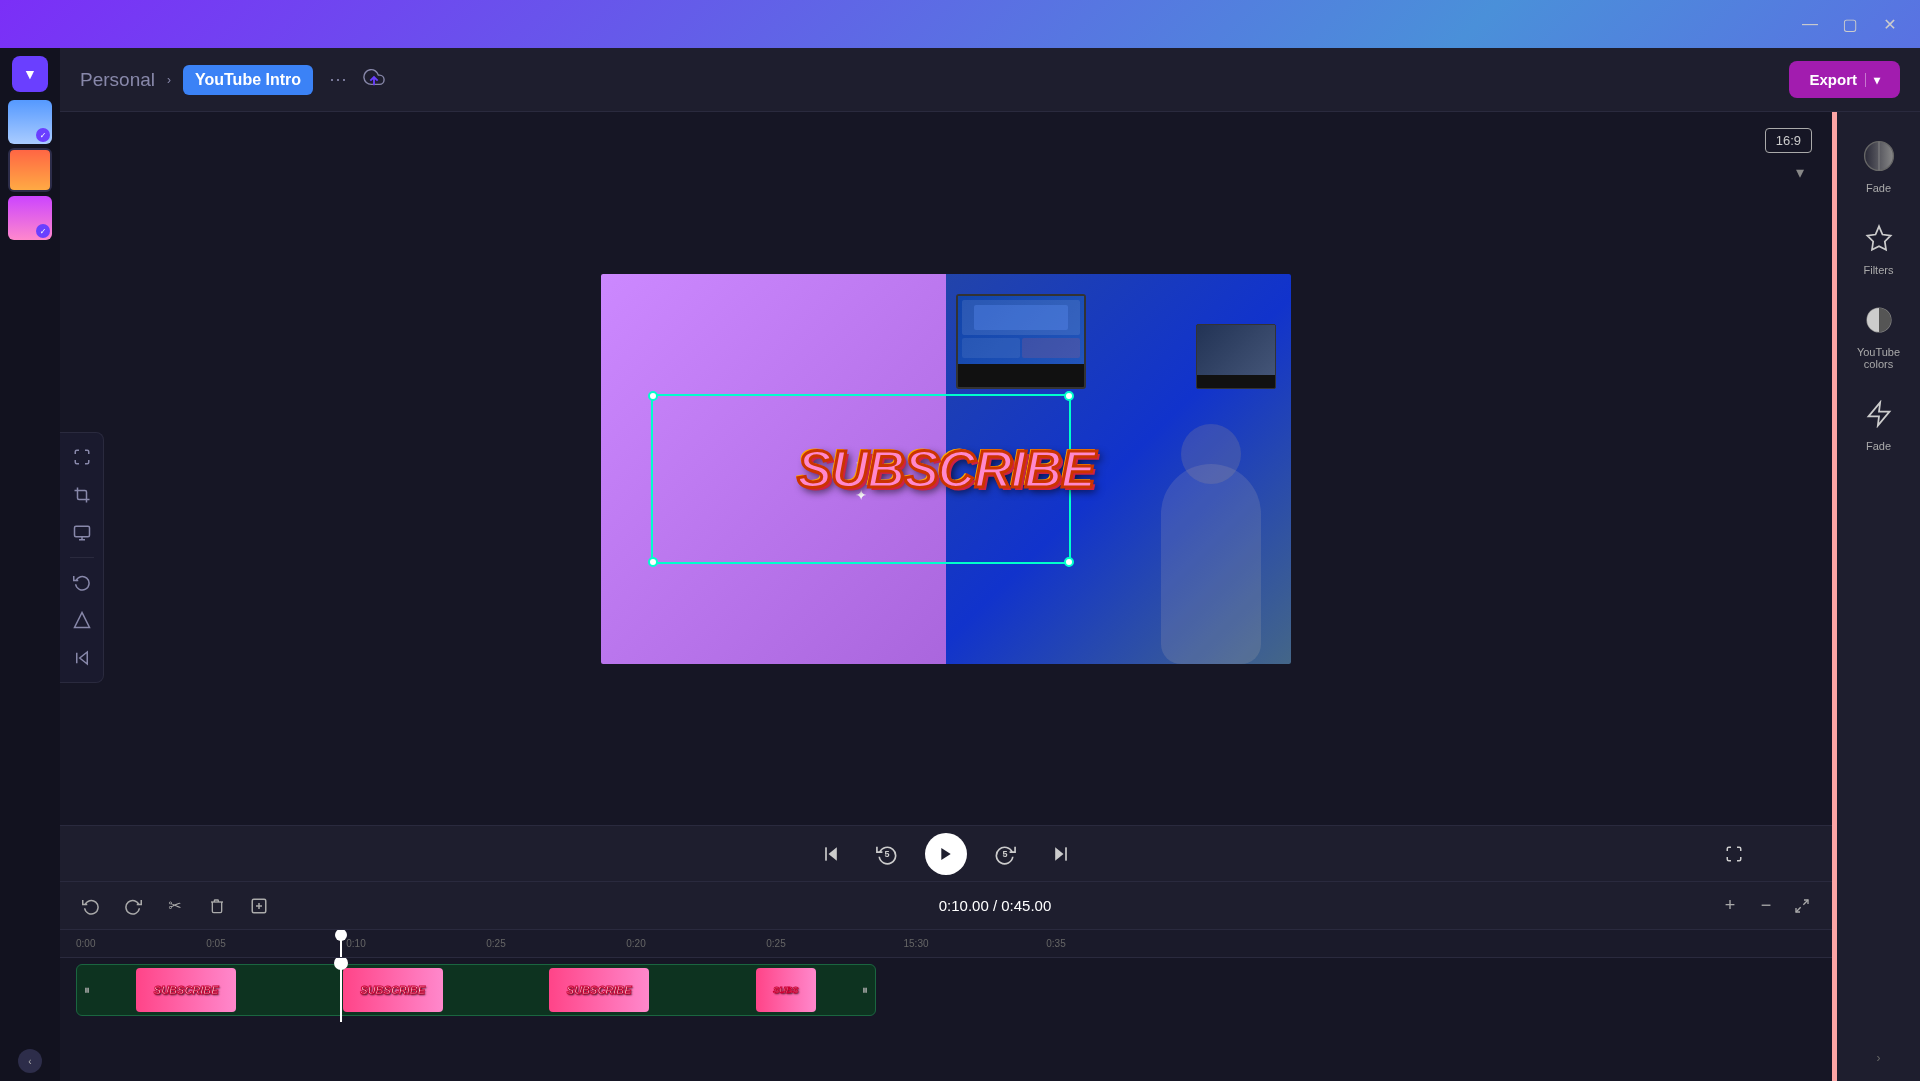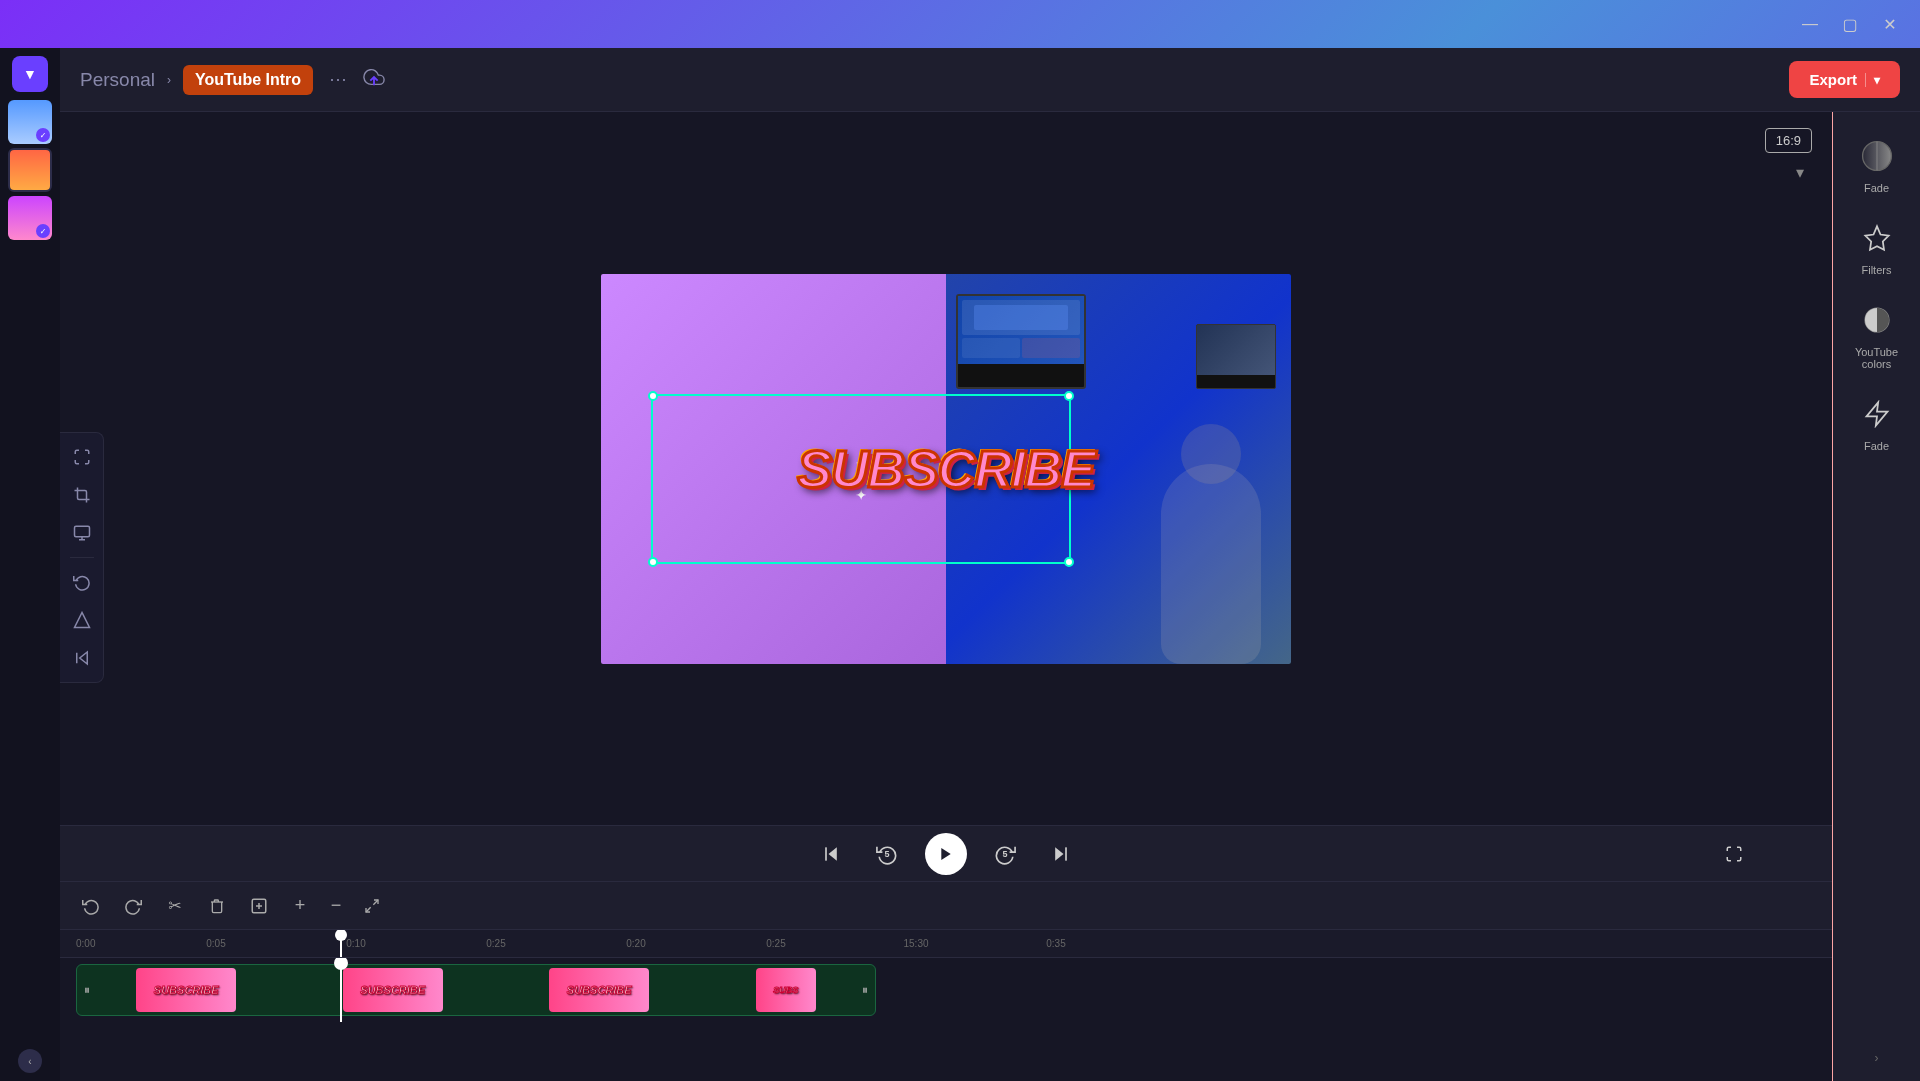--- a/index.html
+++ b/index.html
@@ -58,42 +58,42 @@
       color: #8888aa;
       font-size: 19px;
       cursor: pointer;
     }
     .breadcrumb-arrow {
       color: #8888aa;
       font-size: 12px;
       margin: 0 4px;
     }
     .project-title {
-      background: #c2410c;
+      background: #3b82f6;
       border-radius: 6px;
       padding: 6px 12px;
       font-size: 16px;
       font-weight: 600;
       color: #fff;
       cursor: pointer;
     }
     .header-more {
       color: #8888aa;
       font-size: 18px;
       cursor: pointer;
       padding: 4px 8px;
     }
     .header-cloud {
       color: #8888aa;
       font-size: 18px;
       cursor: pointer;
     }
     .header-spacer { flex: 1; }
     .export-btn {
-      background: #ef4444;
+      background: #a21caf;
       color: #fff;
       border: none;
       border-radius: 8px;
       padding: 10px 20px;
       font-size: 15px;
       font-weight: 600;
       cursor: pointer;
       display: flex;
       align-items: center;
       gap: 8px;
@@ -298,21 +298,21 @@
       border-radius: 4px;
       padding: 4px 10px;
       font-size: 13px;
       color: #ccc;
     }
 
     
     .right-panel {
       width: 88px;
       background: #1e1e2e;
-      border-left: 1px solid #fca5a5;
+      border-left: 5px solid #fca5a5;
       display: flex;
       flex-direction: column;
       align-items: center;
       padding: 16px 0;
       gap: 8px;
     }
     .effect-item {
       display: flex;
       flex-direction: column;
       align-items: center;
@@ -711,20 +711,23 @@
                 <path d="M19 6v14a2 2 0 0 1-2 2H7a2 2 0 0 1-2-2V6m3 0V4a1 1 0 0 1 1-1h4a1 1 0 0 1 1 1v2"></path>
             </svg>
           </div>
           <div class="tl-btn">
             <svg width="18" height="18" viewBox="0 0 24 24" fill="none" stroke="currentColor" stroke-width="2">
               <rect x="3" y="3" width="18" height="18" rx="2"></rect>
                 <line x1="12" y1="8" x2="12" y2="16"></line>
                 <line x1="8" y1="12" x2="16" y2="12"></line>
             </svg>
           </div>
+          <div class="time-display">
+            <span>0:10.00</span><span> / </span><span>0:45.00</span>
+          </div>
           <div class="tl-zoom-controls">
             <div class="tl-zoom-btn">+</div>
             <div class="tl-zoom-btn">−</div>
             <div class="tl-zoom-btn">
               <svg width="16" height="16" viewBox="0 0 24 24" fill="none" stroke="currentColor" stroke-width="2">
                 <polyline points="15 3 21 3 21 9"></polyline>
                   <polyline points="9 21 3 21 3 15"></polyline>
                   <line x1="21" y1="3" x2="14" y2="10"></line>
                   <line x1="3" y1="21" x2="10" y2="14"></line>
               </svg>

